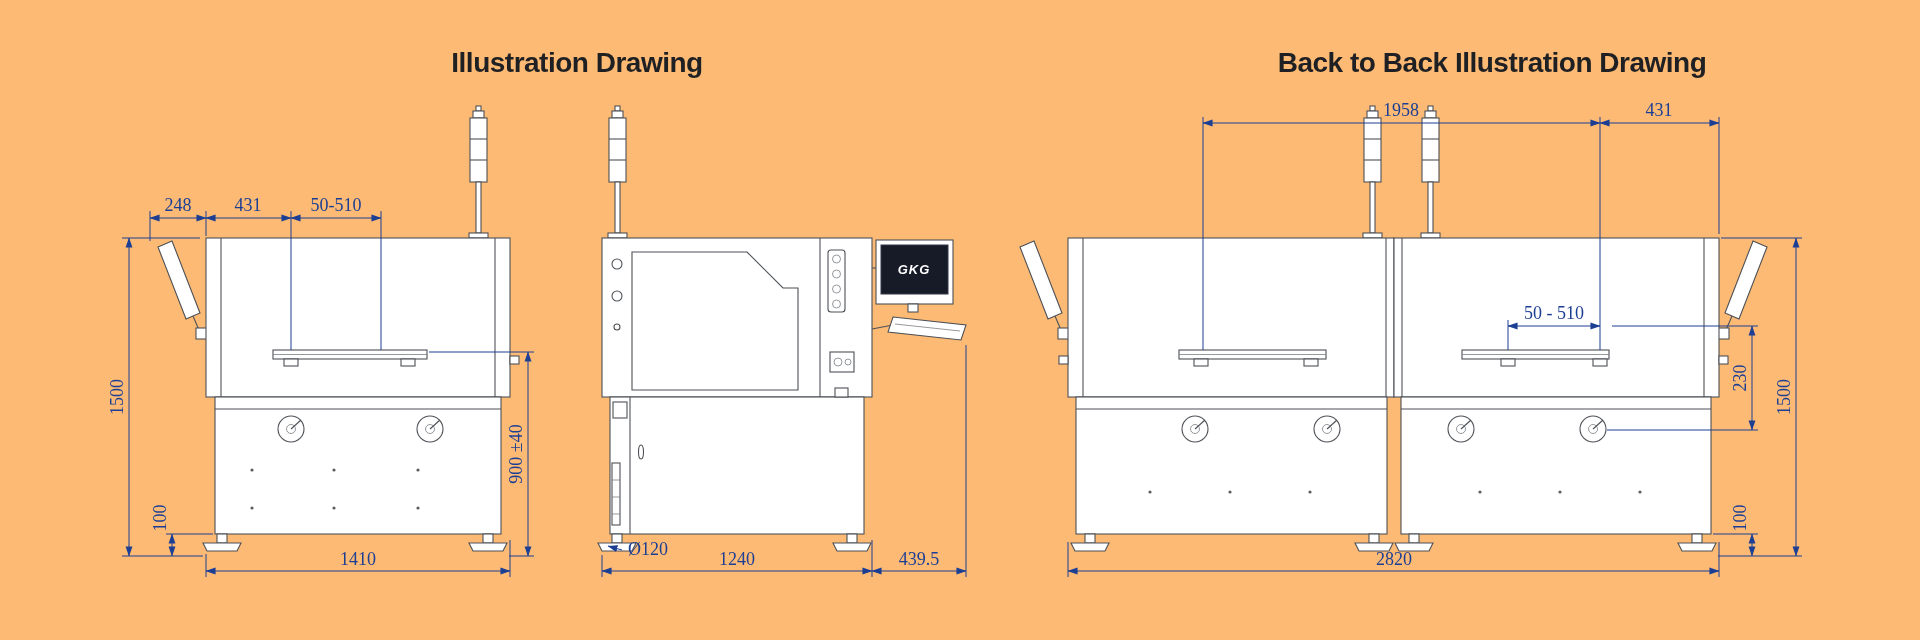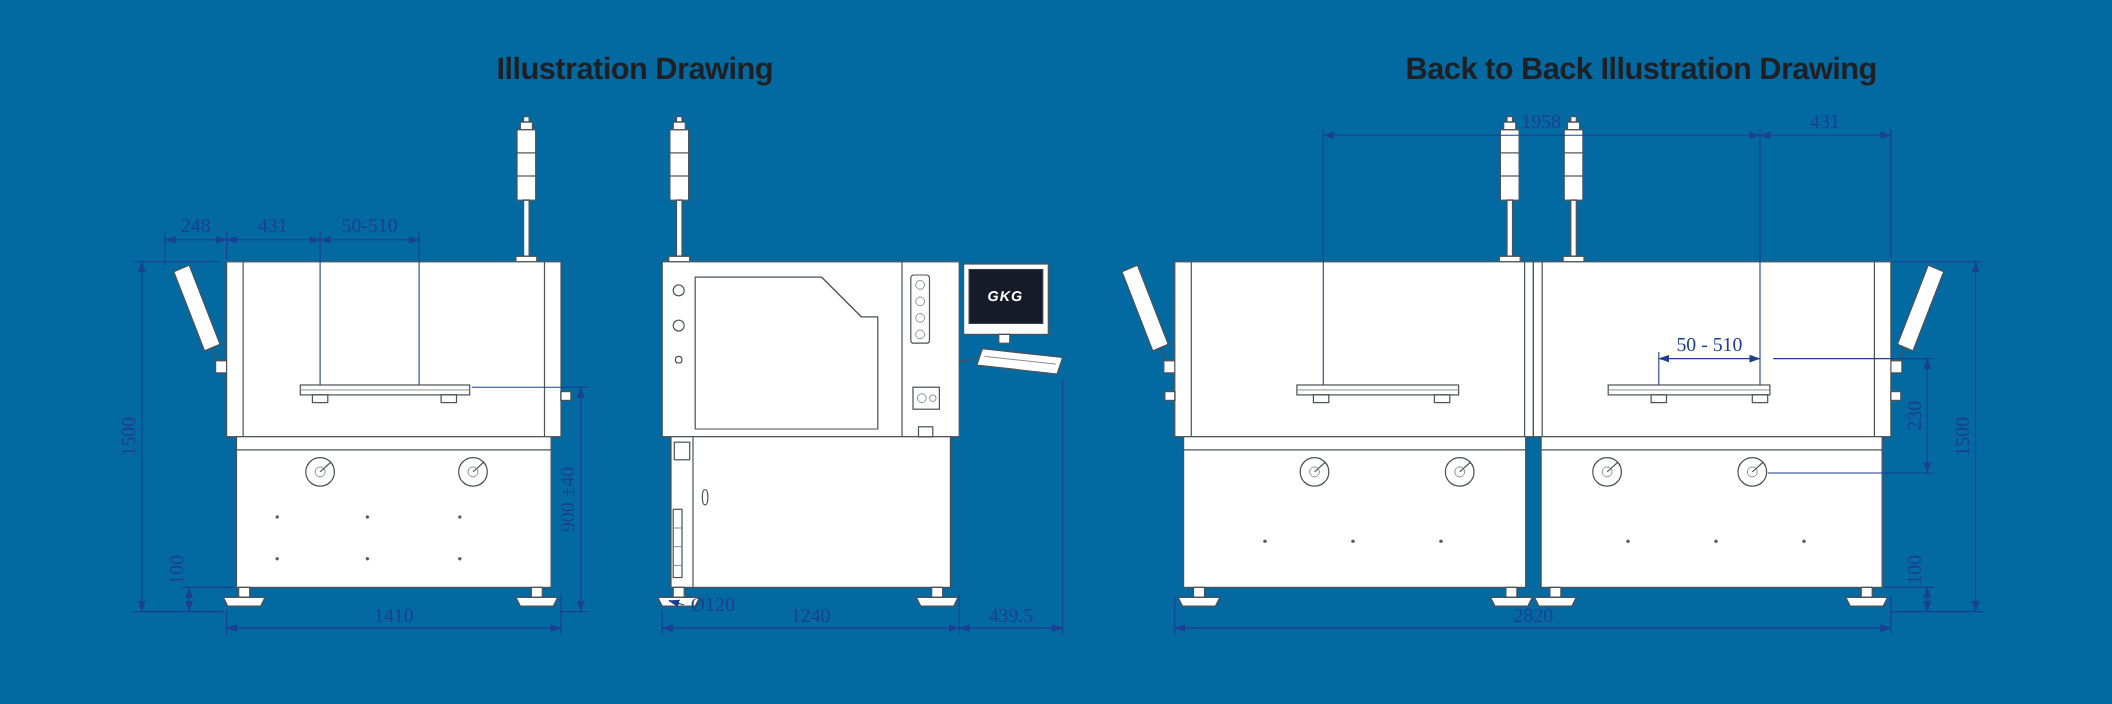--- a/index.html
+++ b/index.html
@@ -1,16 +1,16 @@
 <!DOCTYPE html>
 <html><head>
 <meta charset="utf-8">
 <style>
   html,body{margin:0;padding:0;background:#ffffff;}
-  .canvas{position:relative;width:1920px;height:640px;background:#0369a1;overflow:hidden;
+  .canvas{position:relative;width:1920px;height:640px;background:#fdba74;overflow:hidden;
           font-family:"Liberation Sans",sans-serif;}
   svg{display:block;}
   
   .m   {stroke:#4d5156;fill:none;stroke-width:1.1;}
   .mf  {stroke:#4d5156;fill:#ffffff;stroke-width:1.1;}
   .mth {stroke:#7a7e83;fill:none;stroke-width:0.8;}
   .dot {fill:#5a5e63;stroke:none;}
   
   .d   {stroke:#1c3f94;fill:none;stroke-width:1;}
   .dt  {fill:#1c3f94;font-family:"Liberation Serif",serif;font-size:18px;}

